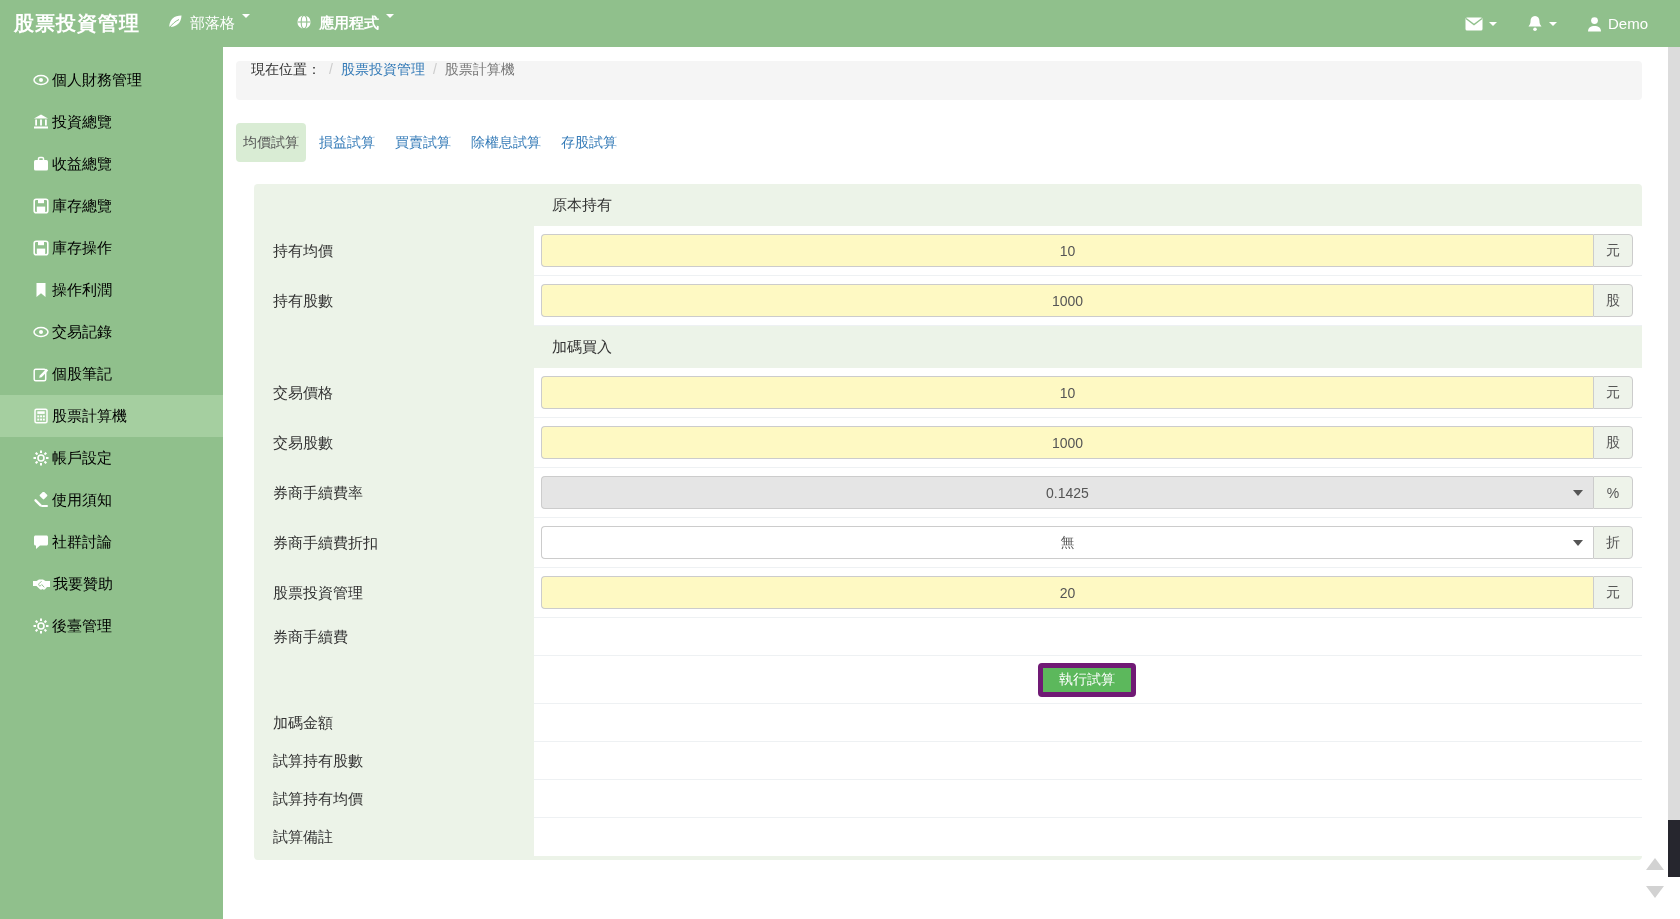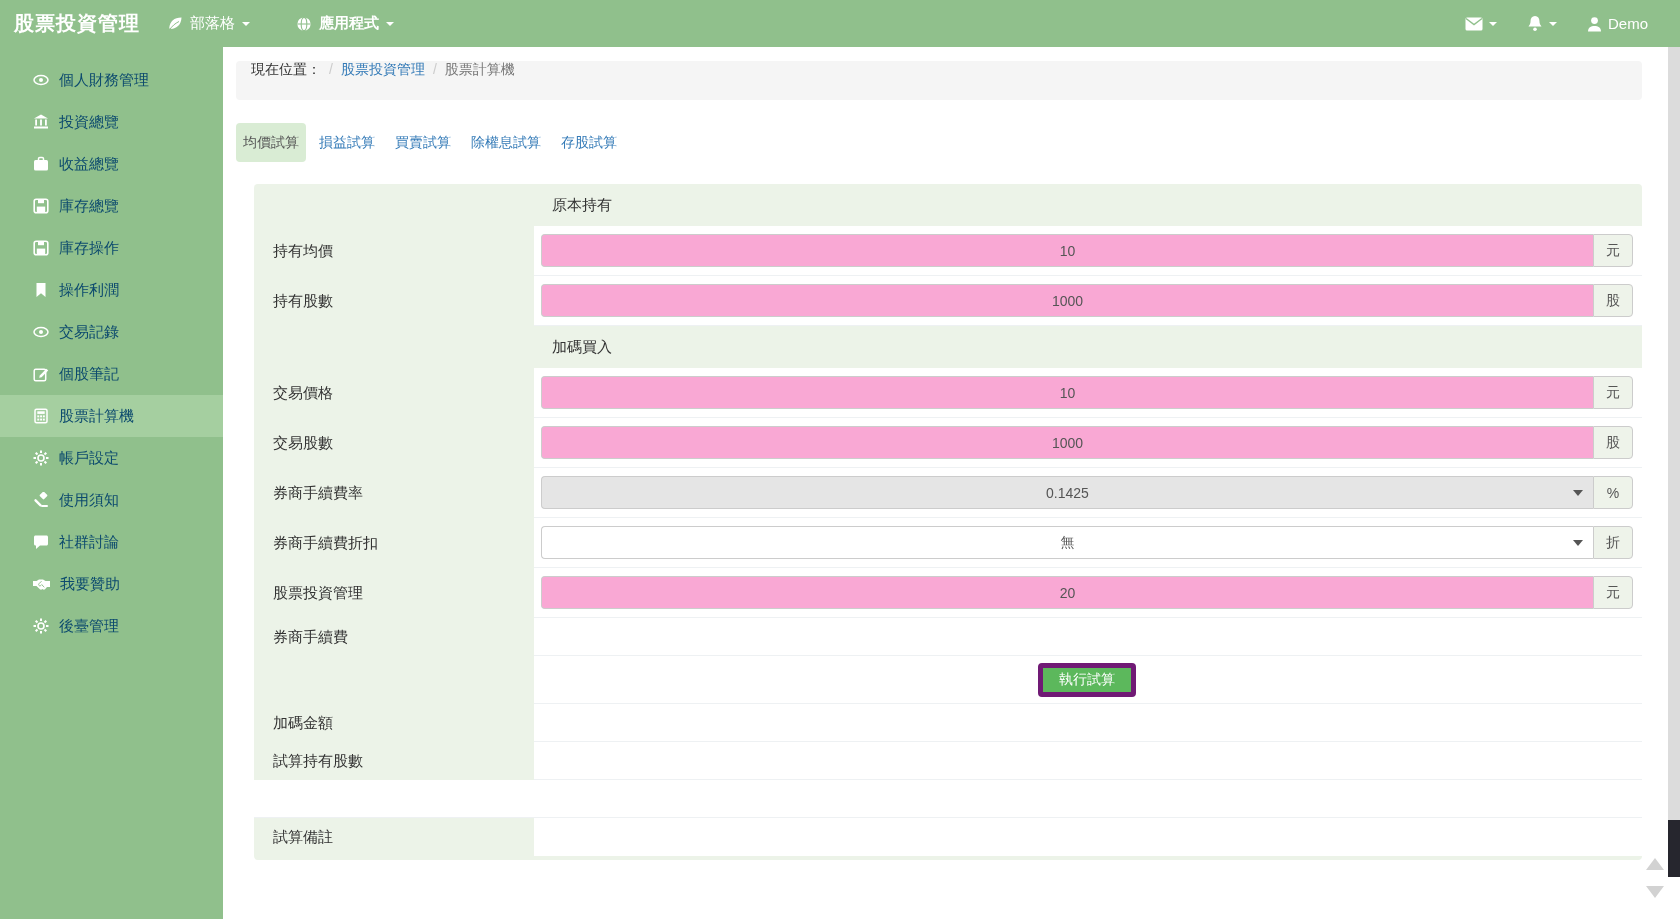--- a/index.html
+++ b/index.html
@@ -4,36 +4,36 @@
 <style>
   * { margin:0; padding:0; box-sizing:border-box; }
   html,body { width:1680px; height:919px; overflow:hidden;
     font-family:"Liberation Sans","DejaVu Sans",sans-serif; background:#fff; }
 
   
   .navbar { position:fixed; top:0; left:0; width:1680px; height:47px;
     background:#90c08c; display:flex; align-items:center; color:#fff; z-index:30; }
   .brand { font-size:20px; font-weight:bold; padding-left:14px; letter-spacing:1px; }
   .nav-left { display:flex; align-items:center; }
-  .nav-menu { display:flex; align-items:center; gap:7px; font-size:15px; cursor:pointer; }
+  .nav-menu { display:flex; align-items:flex-start; gap:7px; font-size:15px; cursor:pointer; }
   .nav-menu.first { margin-left:27px; }
   .nav-menu + .nav-menu { margin-left:46px;font-weight:bold; }
   .nav-right { margin-left:auto; display:flex; align-items:center; gap:30px; padding-right:32px; }
   .nav-iconbtn { display:flex; align-items:center; gap:6px; cursor:pointer; }
   .nav-user { display:flex; align-items:center; gap:6px; font-size:15px; cursor:pointer; }
   .caret { width:0; height:0; border-left:4px solid transparent; border-right:4px solid transparent;
     border-top:4px solid #fff; display:inline-block; }
   .icon { display:inline-flex; align-items:center; justify-content:center; }
   .icon svg { display:block; }
 
   
   .sidebar { position:fixed; top:47px; left:0; width:223px; height:872px;
     background:#90c08c; padding-top:12px; z-index:20; }
-  .side-item { height:42px; display:flex; align-items:center; gap:10px; padding-left:33px;
-    color:#0c4a6e; font-size:15px; cursor:pointer; }
+  .side-item { height:42px; display:flex; align-items:center; gap:3px; padding-left:33px;
+    color:#000000; font-size:15px; cursor:pointer; }
   .side-item.active { background:#a5cfa0; }
 
   
   .main { position:absolute; top:47px; left:223px; width:1457px; height:872px;
     padding:14px 38px 0 13px; background:#fff; }
 
   .breadcrumb { background:#f5f5f5; border-radius:4px; height:39px; display:flex;
     padding:0 15px; font-size:14px; color:#333; margin-bottom:23px; }
   .breadcrumb .sep { color:#ccc; margin:0 8px; }
   .breadcrumb a { color:#337ab7; text-decoration:none; cursor:pointer; }
@@ -52,21 +52,21 @@
   .cell-label { width:280px; padding-left:19px; display:flex; align-items:center;
     font-size:15px; color:#333; flex-shrink:0; }
   .cell-value { flex:1; background:#fff; border-bottom:1px solid #eef1f3;
     display:flex; align-items:center; padding:8px 9px 8px 7px; }
   .row.display-row .cell-value { height:38px; padding:0 9px 0 7px; }
   .row:last-child .cell-value { border-bottom:none; }
 
   .input-group { display:flex; width:100%; }
   .form-input { flex:1; height:33px; border:1px solid #ccc; border-right:none;
     border-radius:4px 0 0 4px; text-align:center; font-size:14px; color:#555;
-    font-family:inherit; background:#f9a8d4; outline:none; }
+    font-family:inherit; background:#fef9c3; outline:none; }
   .select-box { flex:1; height:33px; border:1px solid #ccc; border-right:none;
     border-radius:4px 0 0 4px; background:#fff; position:relative; display:flex;
     align-items:center; justify-content:center; font-size:14px; color:#555; cursor:pointer; }
   .select-box.disabled { background:#e5e5e5; cursor:default; }
   .select-caret { position:absolute; right:10px; top:13px; width:0; height:0;
     border-left:5px solid transparent; border-right:5px solid transparent;
     border-top:6px solid #555; }
   .addon { width:40px; height:33px; background:#eef3ea; border:1px solid #ccc;
     border-radius:0 4px 4px 0; display:flex; align-items:center; justify-content:center;
     font-size:14px; color:#555; flex-shrink:0; }
@@ -441,20 +441,21 @@
       <div class="cell-label">加碼金額</div>
       <div class="cell-value"></div>
     </div>
 
     <div class="row display-row">
       <div class="cell-label">試算持有股數</div>
       <div class="cell-value"></div>
     </div>
 
     <div class="row display-row">
+      <div class="cell-label">試算持有均價</div>
       <div class="cell-value"></div>
     </div>
 
     <div class="row display-row">
       <div class="cell-label">試算備註</div>
       <div class="cell-value"></div>
     </div>
 
   </div>
 </div>

